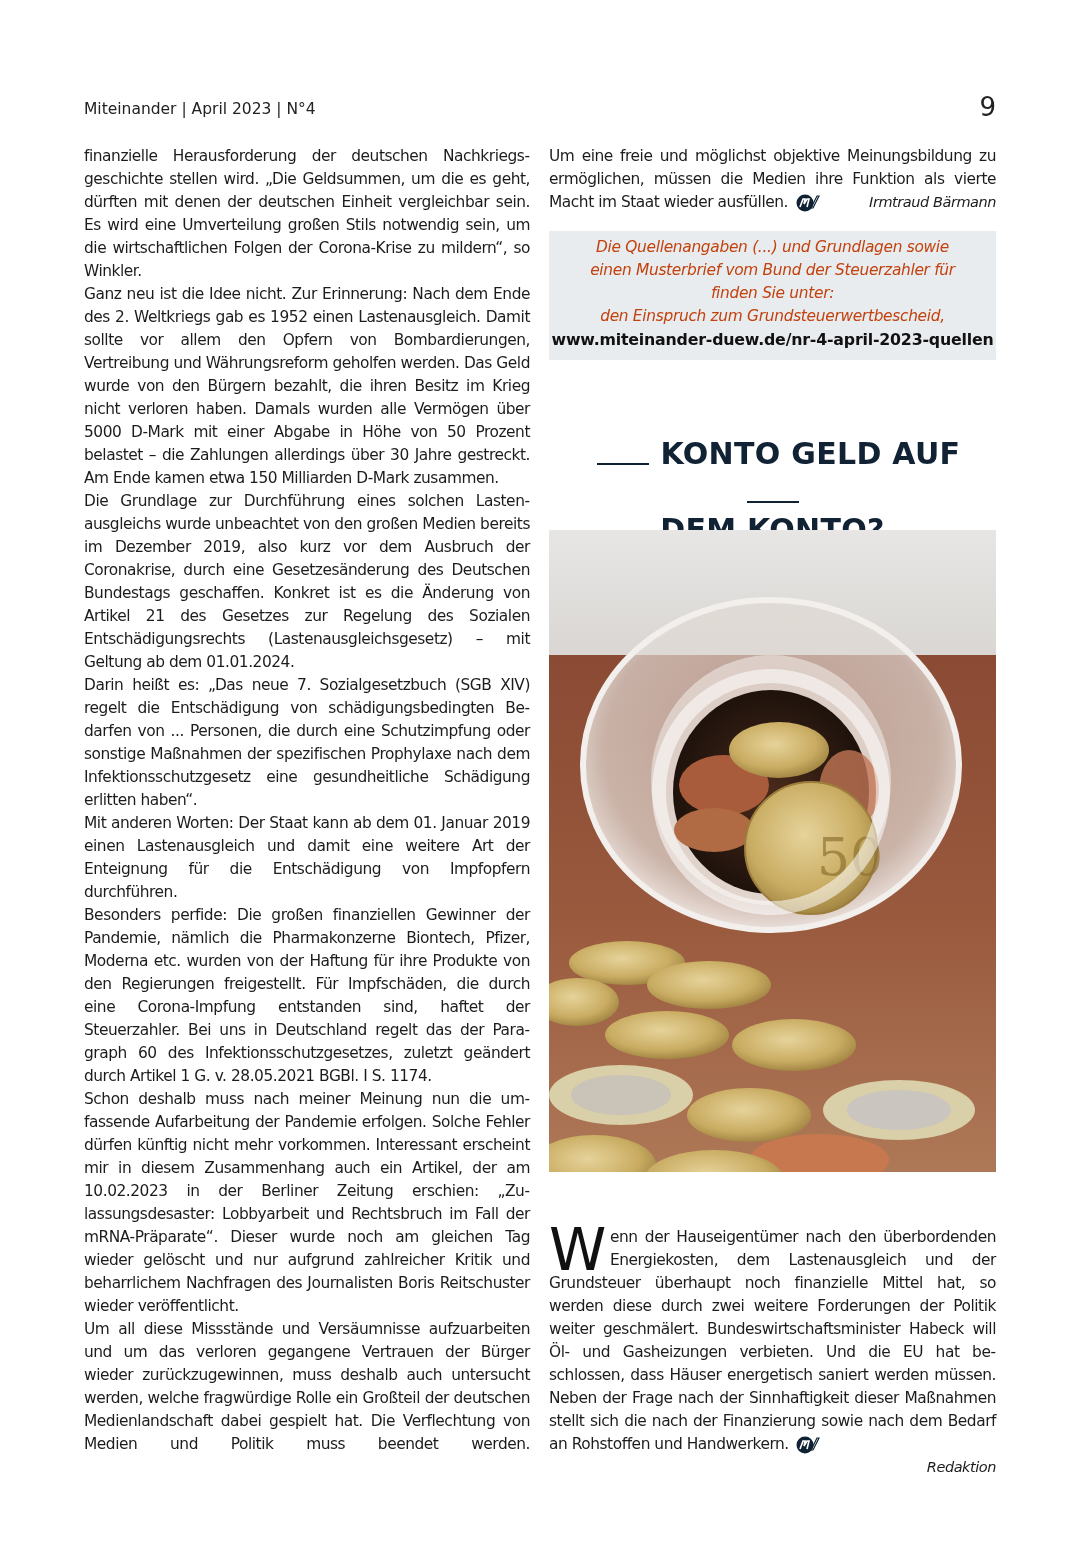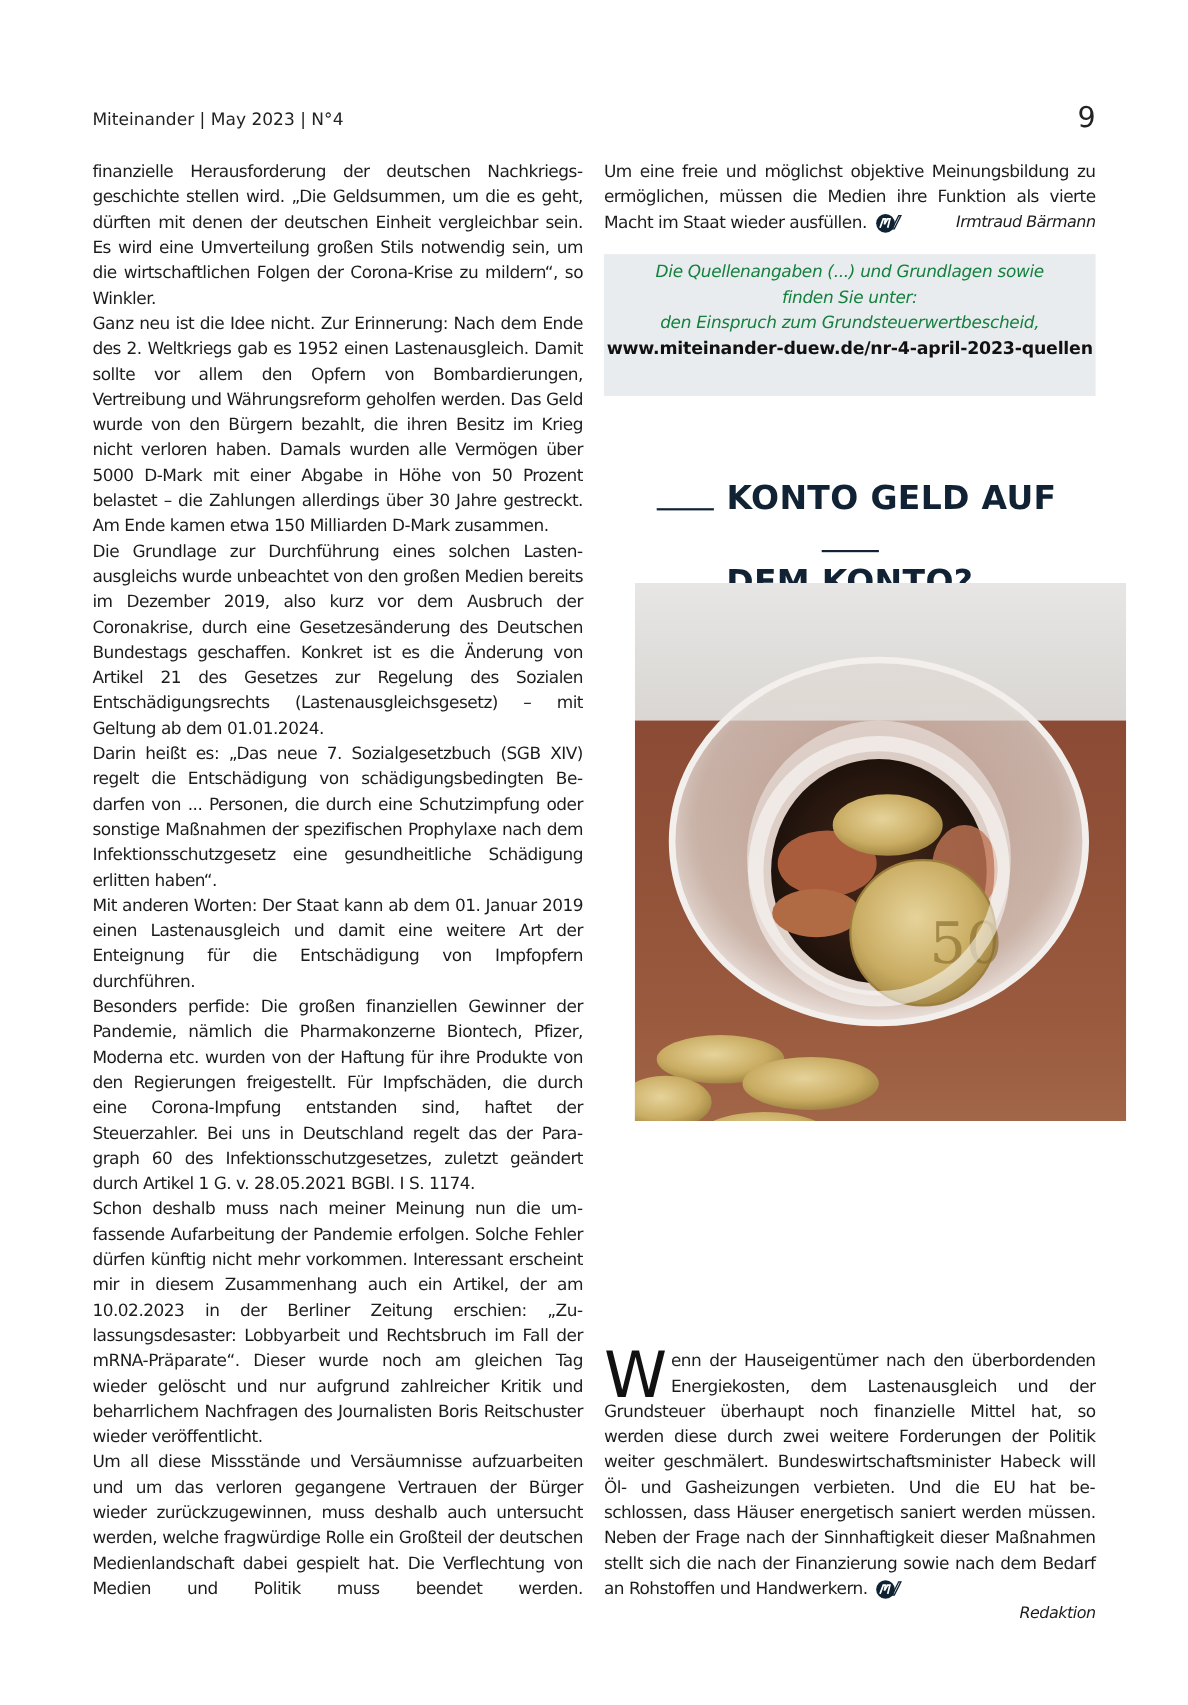--- a/index.html
+++ b/index.html
@@ -14,36 +14,36 @@
     .col-right { left: 549px; width: 447px; }
     .para { text-align: justify; hyphens: manual; }
     .para:last-child { text-align-last: justify; }
 
     .right-top { top: 145px; }
     .right-top .para { text-align: justify; }
     .logo-icon { display: inline-flex; align-items: center; vertical-align: middle; margin-left: 3px; }
     .author { font-style: italic; font-size: 14.5px; }
 
     .info-box { position: absolute; left: 549px; top: 231px; width: 447px; height: 129px; background: #e9ecef; text-align: center; padding-top: 5px; }
-    .info-box .line { font-style: italic; font-size: 15.4px; line-height: 23px; letter-spacing: -0.3px; color: #15803d; }
+    .info-box .line { font-style: italic; font-size: 15.4px; line-height: 23px; letter-spacing: -0.3px; color: #c2410c; }
     .info-box .url { font-weight: bold; font-size: 15.8px; line-height: 24px; letter-spacing: -0.2px; color: #111; }
 
     .headline { position: absolute; left: 549px; top: 435px; width: 447px; text-align: center; color: #102233; font-weight: bold; font-size: 30px; line-height: 38px; letter-spacing: 0.3px; }
     .headline .rule { display: inline-block; width: 52px; height: 2px; background: #102233; vertical-align: middle; margin: 0 12px; position: relative; top: 8px; }
 
-    .photo { position: absolute; left: 549px; top: 530px; width: 447px; height: 489px; overflow: hidden; margin-left: 28px; }
+    .photo { position: absolute; left: 549px; top: 530px; width: 447px; height: 642px; overflow: hidden; }
 
     .right-bottom { top: 1226px; }
     .dropcap { float: left; font-size: 58px; line-height: 44px; margin: 2px 4px 0 0; color: #111; font-family: "DejaVu Sans", sans-serif; font-weight: normal; }
     .credit { text-align: right; font-style: italic; font-size: 14.5px; }
   </style>
 </head>
 <body>
 
-<div class="running-head">Miteinander | May 2023 | N°4</div>
+<div class="running-head">Miteinander | April 2023 | N°4</div>
 <div class="page-number">9</div>
 
 <div class="col col-left">
   <p class="para">finanzielle Herausforderung der deutschen Nachkriegs­geschichte stellen wird. „Die Geldsummen, um die es geht, dürften mit denen der deutschen Einheit vergleich­bar sein. Es wird eine Umverteilung großen Stils notwen­dig sein, um die wirtschaftlichen Folgen der Corona-Krise zu mildern“, so Winkler.</p>
   <p class="para">Ganz neu ist die Idee nicht. Zur Erinnerung: Nach dem Ende des 2. Weltkriegs gab es 1952 einen Lastenaus­gleich. Damit sollte vor allem den Opfern von Bombardie­rungen, Vertreibung und Währungsreform geholfen wer­den. Das Geld wurde von den Bürgern bezahlt, die ihren Besitz im Krieg nicht verloren haben. Damals wurden alle Vermögen über 5000 D-Mark mit einer Abgabe in Höhe von 50 Prozent belastet – die Zahlungen allerdings über 30 Jahre gestreckt. Am Ende kamen etwa 150 Milliarden D-Mark zusammen.</p>
   <p class="para">Die Grundlage zur Durchführung eines solchen Lasten­ausgleichs wurde unbeachtet von den großen Medien bereits im Dezember 2019, also kurz vor dem Ausbruch der Coronakrise, durch eine Gesetzesänderung des Deutschen Bundestags geschaffen. Konkret ist es die Änderung von Artikel 21 des Gesetzes zur Regelung des Sozialen Entschädigungsrechts (Lastenausgleichsge­setz) – mit Geltung ab dem 01.01.2024.</p>
   <p class="para">Darin heißt es: „Das neue 7. Sozialgesetzbuch (SGB XIV) regelt die Entschädigung von schädigungsbedingten Be­darfen von ... Personen, die durch eine Schutzimpfung oder sonstige Maßnahmen der spezifischen Prophylaxe nach dem Infektionsschutzgesetz eine gesundheitliche Schädigung erlitten haben“.</p>
   <p class="para">Mit anderen Worten: Der Staat kann ab dem 01. Januar 2019 einen Lastenausgleich und damit eine weitere Art der Enteignung für die Entschädigung von Impfopfern durchführen.</p>
   <p class="para">Besonders perfide: Die großen finanziellen Gewinner der Pandemie, nämlich die Pharmakonzerne Biontech, Pfizer, Moderna etc. wurden von der Haftung für ihre Produkte von den Regierungen freigestellt. Für Impfschäden, die durch eine Corona-Impfung entstanden sind, haftet der Steuerzahler. Bei uns in Deutschland regelt das der Para­graph 60 des Infektionsschutzgesetzes, zuletzt geändert durch Artikel 1 G. v. 28.05.2021 BGBl. I S. 1174.</p>
   <p class="para">Schon deshalb muss nach meiner Meinung nun die um­fassende Aufarbeitung der Pandemie erfolgen. Solche Fehler dürfen künftig nicht mehr vorkommen. Interessant erscheint mir in diesem Zusammenhang auch ein Artikel, der am 10.02.2023 in der Berliner Zeitung erschien: „Zu­lassungsdesaster: Lobbyarbeit und Rechtsbruch im Fall der mRNA-Präparate“. Dieser wurde noch am gleichen Tag wieder gelöscht und nur aufgrund zahlreicher Kri­tik und beharrlichem Nachfragen des Journalisten Boris Reitschuster wieder veröffentlicht.</p>
@@ -59,20 +59,21 @@
         <path d="M4 14 L7 6 L9 6 L8 11 L11 6 L13 6 L11 14" stroke="#ffffff" stroke-width="1.6" fill="none"></path>
         <path d="M15 15 L21 3 L23 3 L17 15 Z" fill="none" stroke="#0f2233" stroke-width="1.2"></path>
       </svg>
     </span>
     <span class="author" style="float:right;">Irmtraud Bärmann</span>
   </p>
 </div>
 
 <div class="info-box">
   <div class="line">Die Quellenangaben (...) und Grundlagen sowie</div>
+  <div class="line">einen Musterbrief vom Bund der Steuerzahler für</div>
   <div class="line">finden Sie unter:</div>
   <div class="line">den Einspruch zum Grundsteuerwertbescheid,</div>
   <div class="url">www.miteinander-duew.de/nr-4-april-2023-quellen</div>
 </div>
 
 <div class="headline">
   <div>
     <span class="rule"></span><span>KONTO GELD AUF</span><span class="rule"></span>
   </div>
   <div>DEM KONTO?</div>

